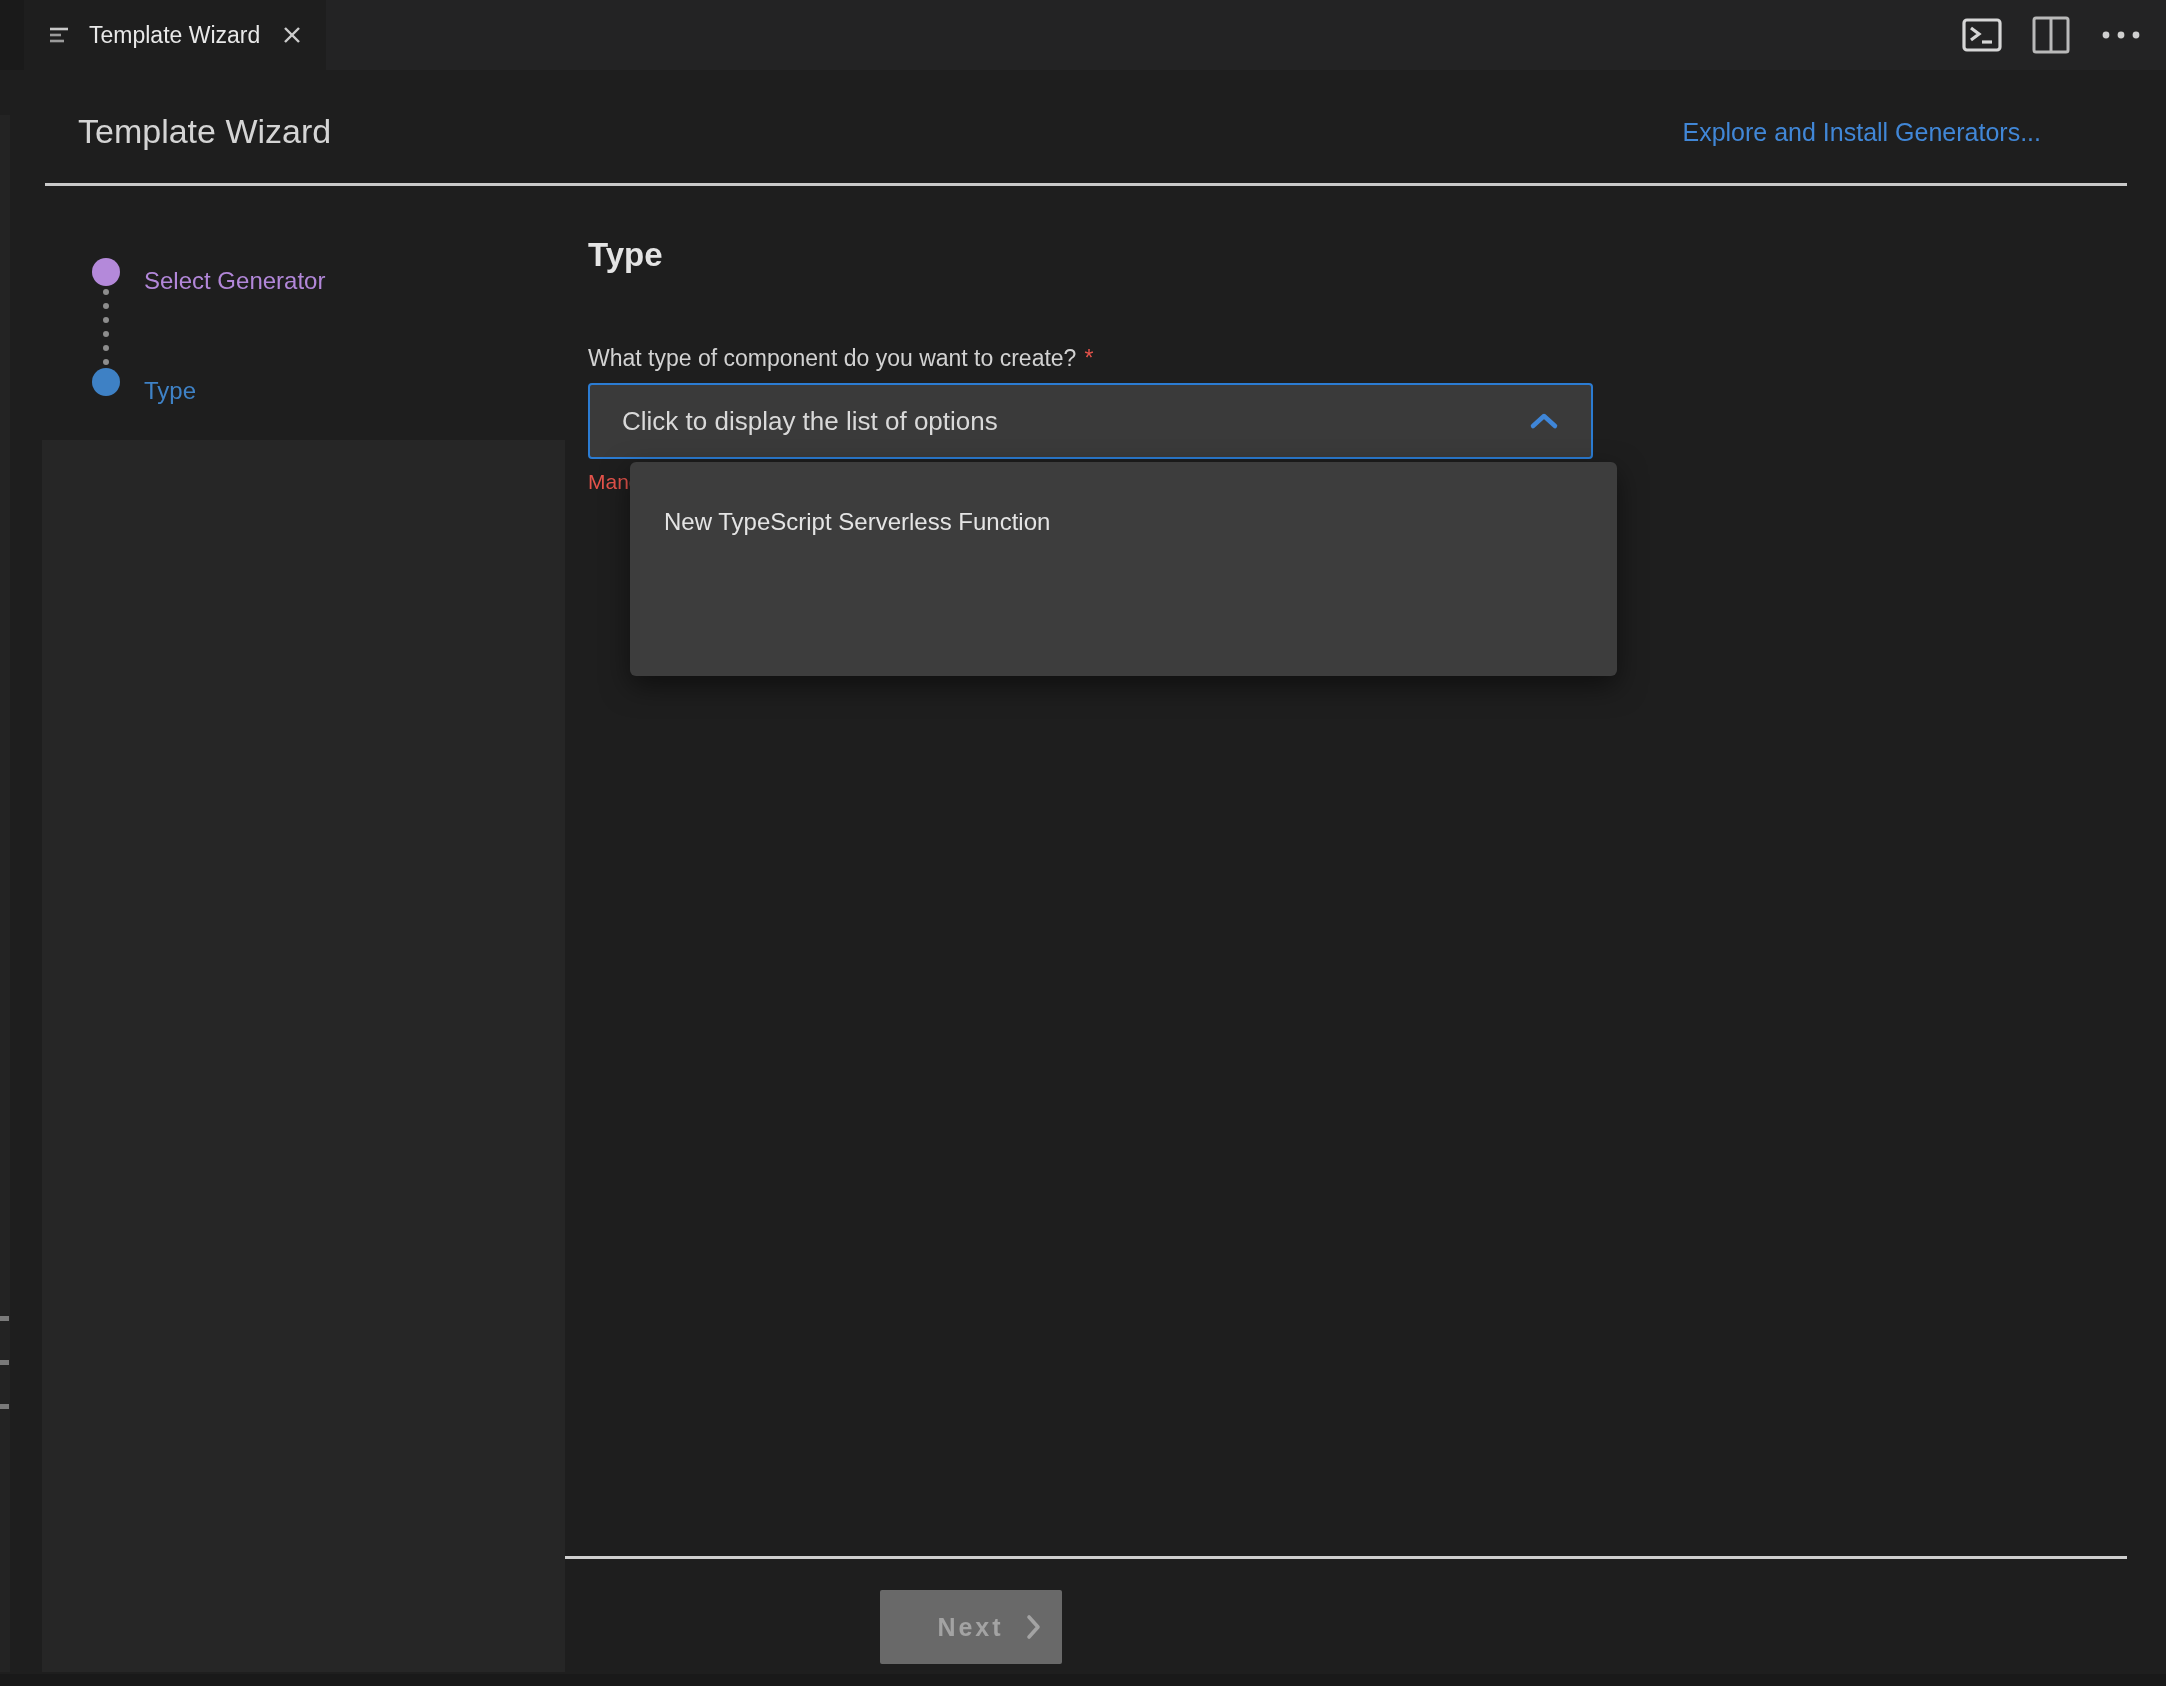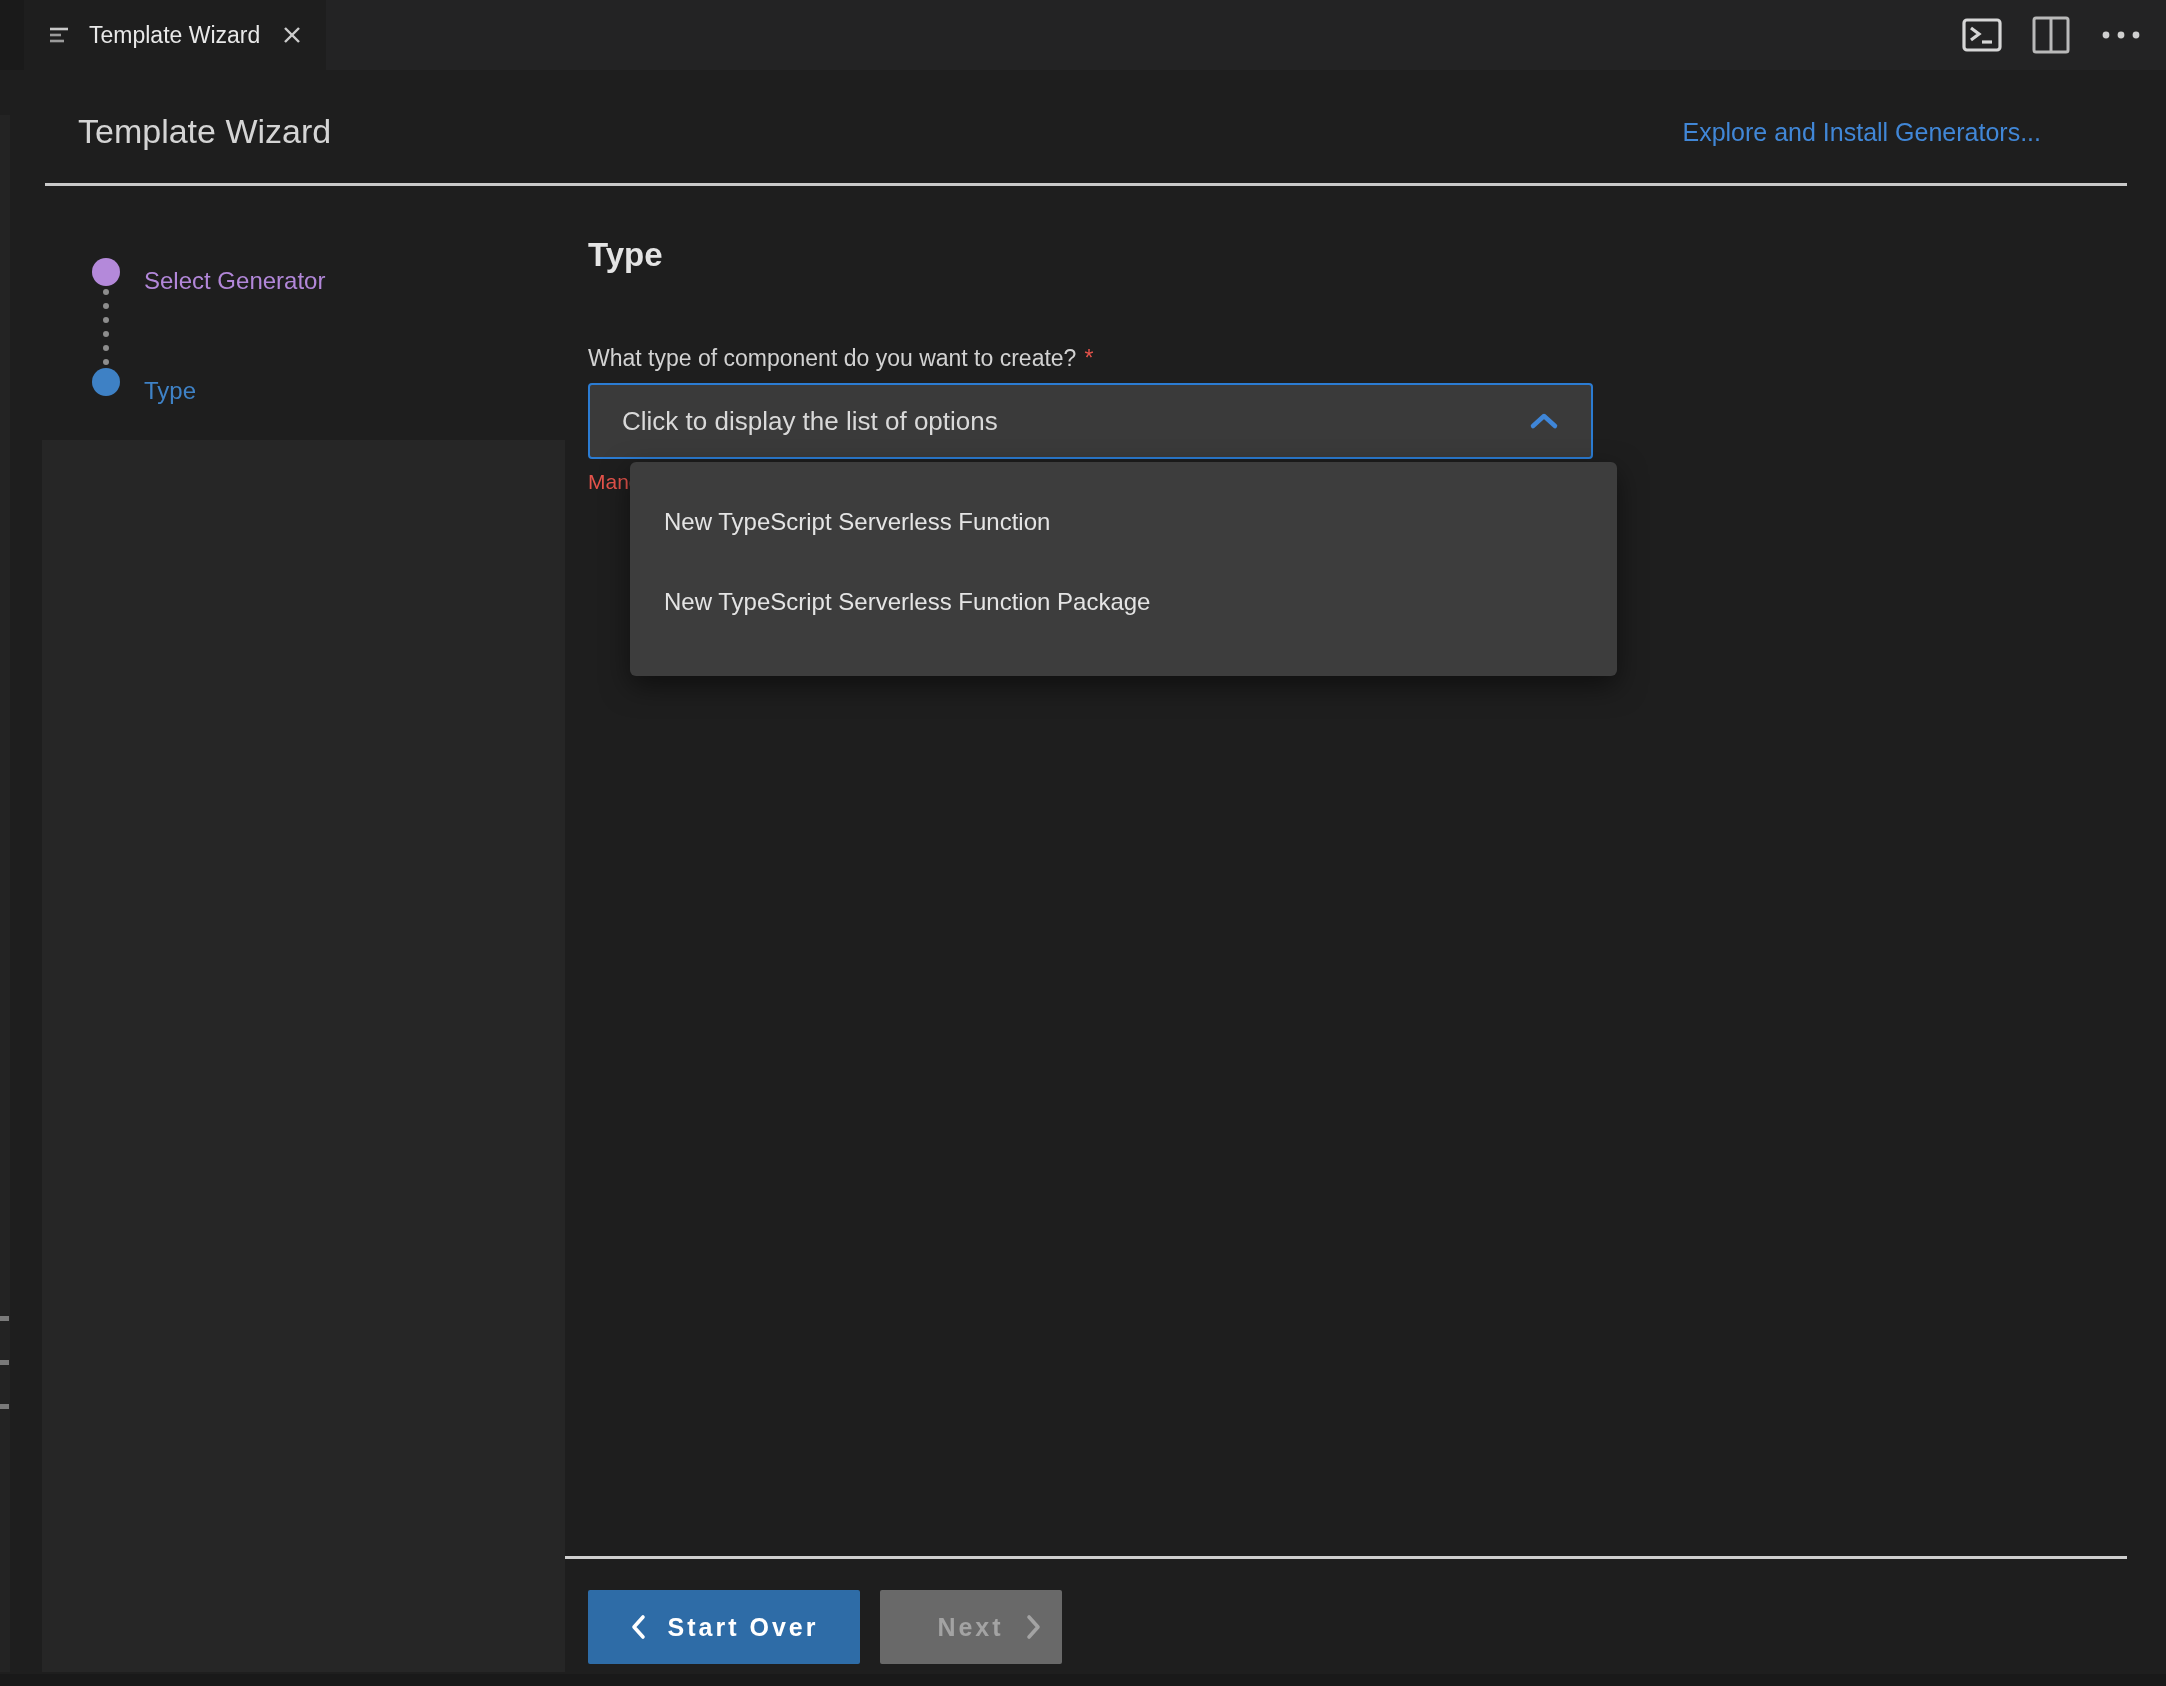--- a/index.html
+++ b/index.html
@@ -160,32 +160,23 @@
       <svg width="30" height="18" viewBox="0 0 30 18">
         <path d="M4 14 L15 4 L26 14" fill="none" stroke="#3f86d8" stroke-width="4.5" stroke-linecap="round" stroke-linejoin="round"></path>
       </svg>
     </span>
   </div>
 
   <div class="error-text">Mandatory field</div>
 
   <div class="popup">
     <div class="option">New TypeScript Serverless Function</div>
-    <div class="option">New TypeScript Serverless Function Package</div>
   </div>
 
   <div class="divider-bottom"></div>
-  <button class="btn btn-start">
-    <span class="iconbtn">
-      <svg width="16" height="26" viewBox="0 0 16 26">
-        <path d="M13 3 L4 13 L13 23" fill="none" stroke="#ffffff" stroke-width="3.6" stroke-linecap="round" stroke-linejoin="round"></path>
-      </svg>
-    </span>
-    <span>Start Over</span>
-  </button>
   <button class="btn btn-next" disabled="">
     <span>Next</span>
     <span class="iconbtn">
       <svg width="16" height="26" viewBox="0 0 16 26">
         <path d="M3 3 L12 13 L3 23" fill="none" stroke="#a3a3a3" stroke-width="3.6" stroke-linecap="round" stroke-linejoin="round"></path>
       </svg>
     </span>
   </button>
 
   <div class="bottom-strip"></div>

